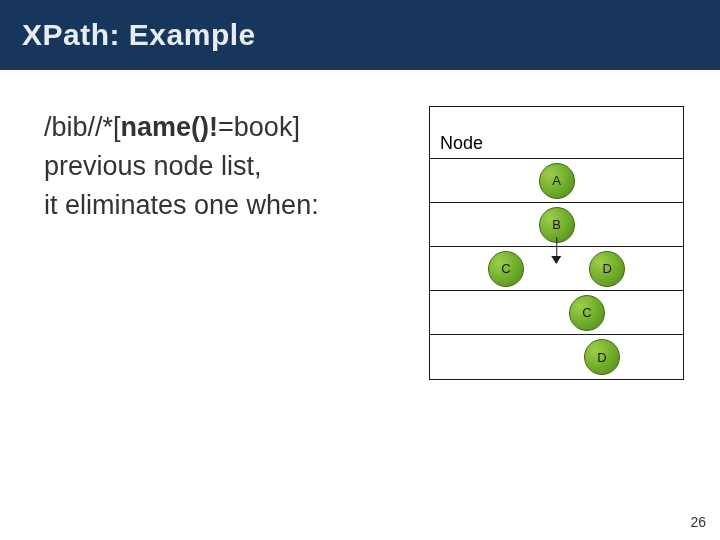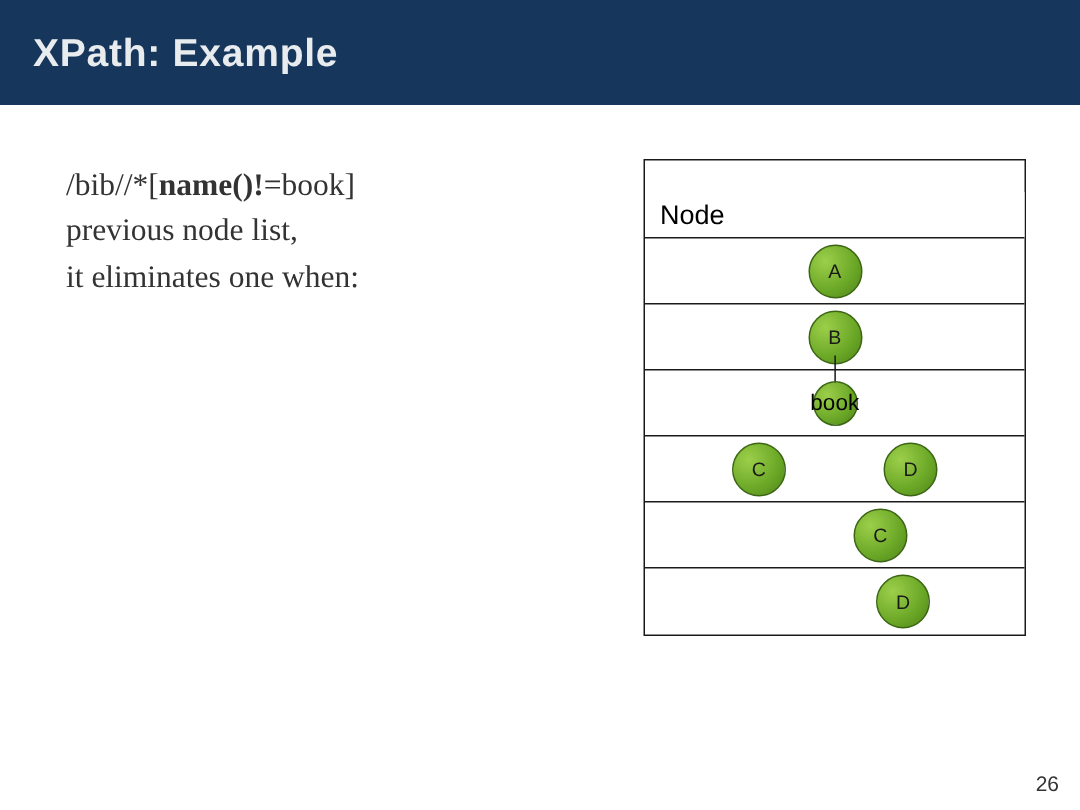--- a/index.html
+++ b/index.html
@@ -14,38 +14,37 @@
   .title-bar {
     width: 100%;
     height: 70px;
     background: #16365c;
     display: flex;
     align-items: center;
     padding-left: 22px;
   }
   .title-bar h1 {
     color: #e9ecef;
-    font-size: 26px;
+    font-size: 30px;
     font-weight: 700;
     letter-spacing: 0.5px;
     font-family: Arial, Helvetica, sans-serif;
   }
   .content {
     position: absolute;
     top: 108px;
     left: 44px;
     right: 44px;
     display: flex;
   }
   .text-block {
     flex: 0 0 330px;
     color: #333;
-    font-size: 21px;
+    font-size: 27px;
     line-height: 1.45;
-    font-family: Liberation Serif, serif;
   }
   .text-block .xpath-line {
     white-space: nowrap;
   }
   .text-block .bold { font-weight: 700; }
   .diagram {
     position: absolute;
     left: 385px;
     top: -2px;
     width: 255px;
@@ -135,24 +134,20 @@
     <div class="header">Node</div>
     <div id="rows-container">
         <div class="row">
           <div class="node-circle" style="left: 50%;">A</div>
         </div>
         <div class="row">
           <div class="node-circle" style="left: 50%;">B</div>
           <div class="arrow" style="top: 80%; height: 26px;"></div>
         </div>
         <div class="row">
-          <div class="node-circle small" style="left: 50%; z-index: 1;"></div>
-          <div class="book-label">book</div>
-        </div>
-        <div class="row">
           <div class="node-circle" style="left: 30%;">C</div>
           <div class="node-circle" style="left: 70%;">D</div>
         </div>
         <div class="row">
           <div class="node-circle" style="left: 62%;">C</div>
         </div>
         <div class="row">
           <div class="node-circle" style="left: 68%;">D</div>
         </div>
       </div>

